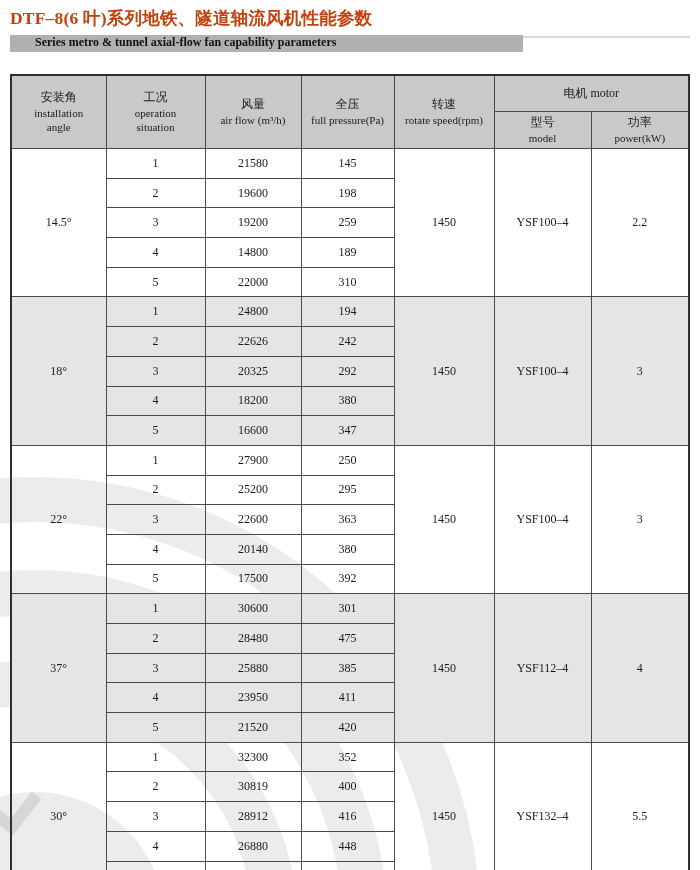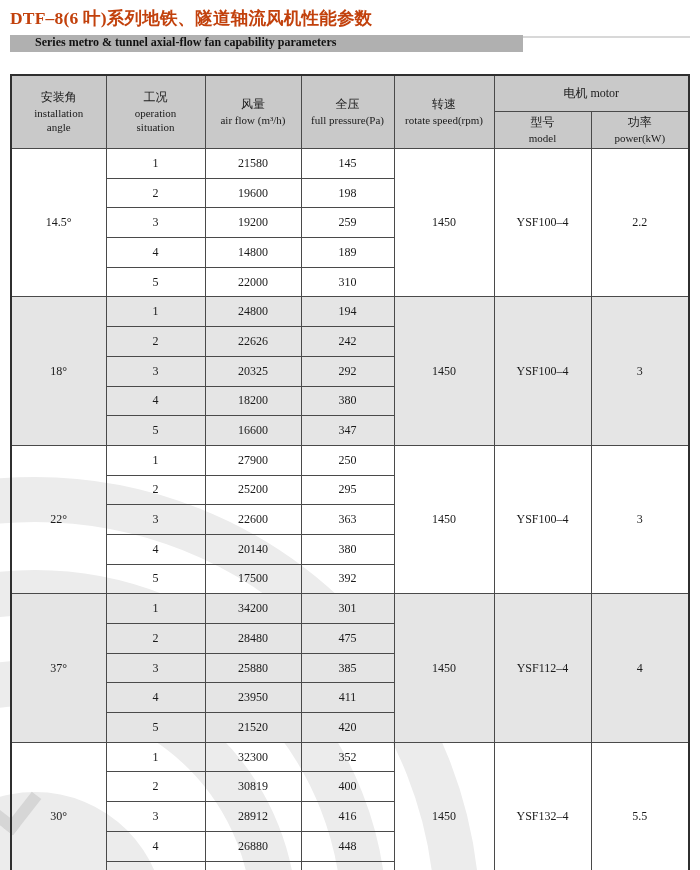--- a/index.html
+++ b/index.html
@@ -267,21 +267,21 @@
             <td>380</td>
           </tr>
           <tr>
             <td>5</td>
             <td>17500</td>
             <td>392</td>
           </tr>
           <tr class="shaded">
             <td rowspan="5">37°</td>
             <td>1</td>
-            <td>34200</td>
+            <td>30600</td>
             <td>301</td>
             <td rowspan="5">1450</td>
             <td rowspan="5">YSF112–4</td>
             <td rowspan="5">4</td>
           </tr>
           <tr class="shaded">
             <td>2</td>
             <td>28480</td>
             <td>475</td>
           </tr>

